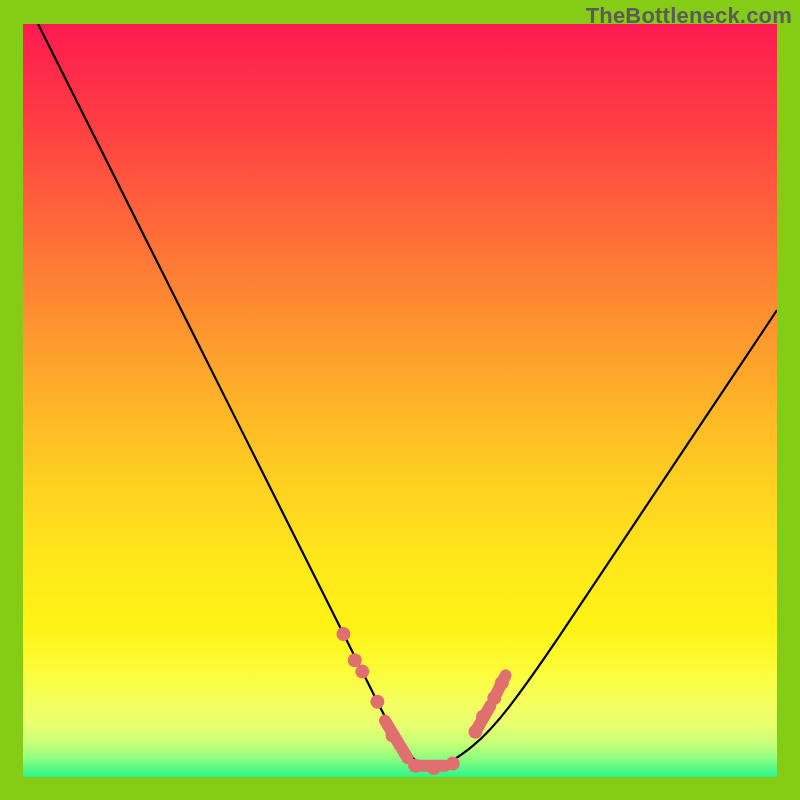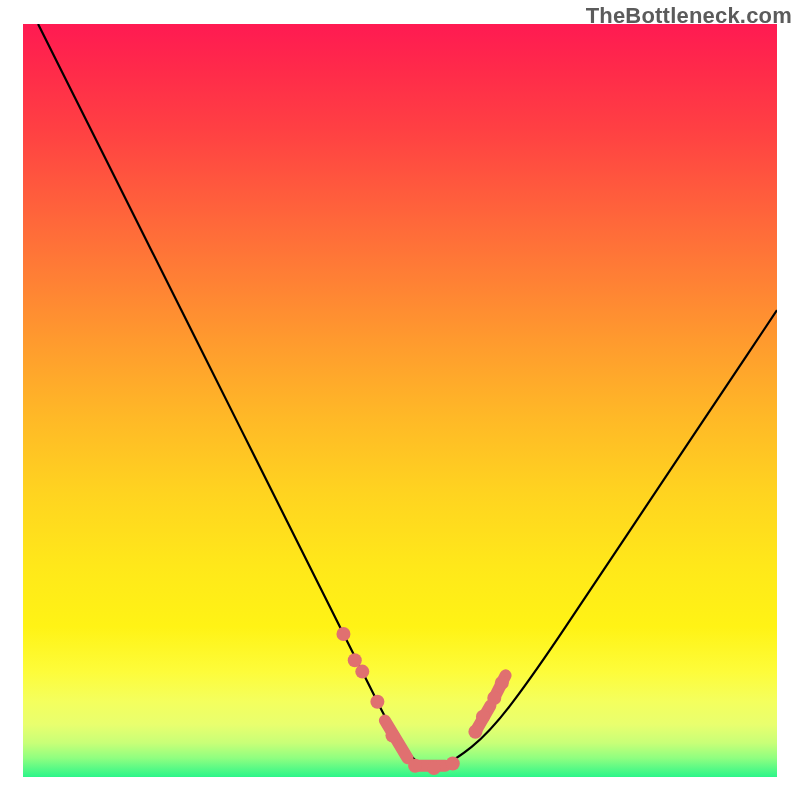--- a/index.html
+++ b/index.html
@@ -8,21 +8,21 @@
     width: 800px;
     height: 800px;
     background: #000;
     overflow: hidden;
     font-family: Arial, Helvetica, sans-serif;
   }
   .frame {
     position: absolute;
     left: 0; top: 0;
     width: 800px; height: 800px;
-    background: #ffffff;
+    background: #84cc16;
   }
   .plot {
     position: absolute;
     left: 23px;
     top: 24px;
     width: 754px;
     height: 753px;
     
     background: linear-gradient(to bottom,
       #ff1a52 0%,

